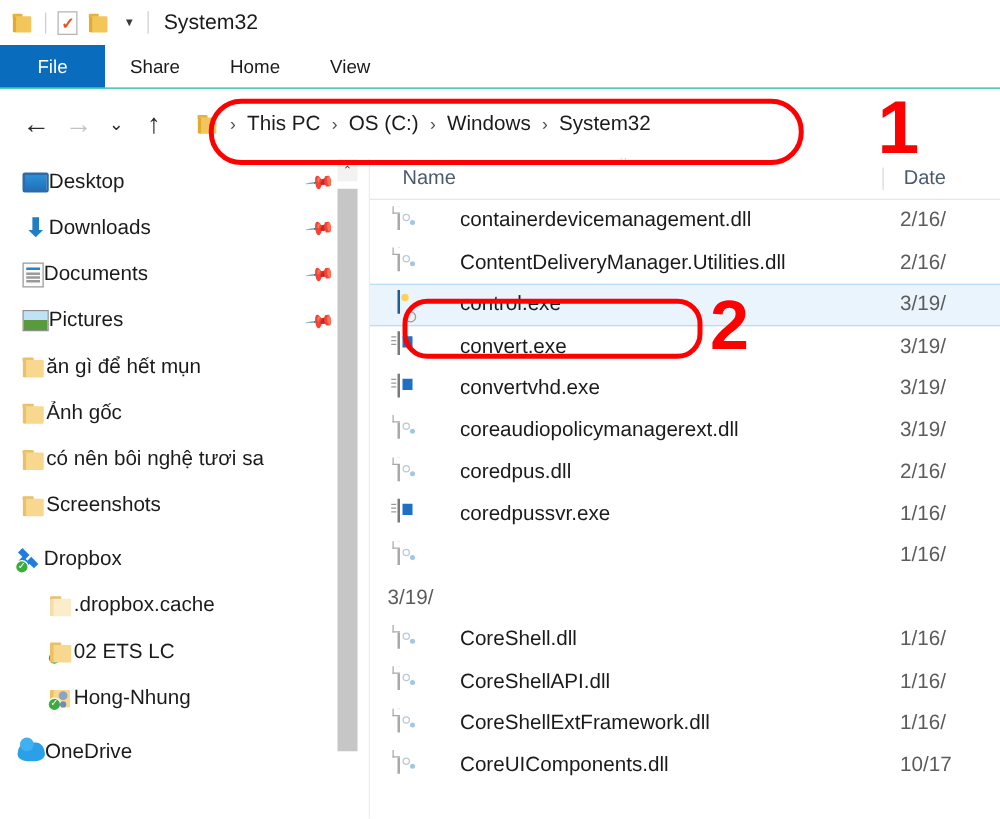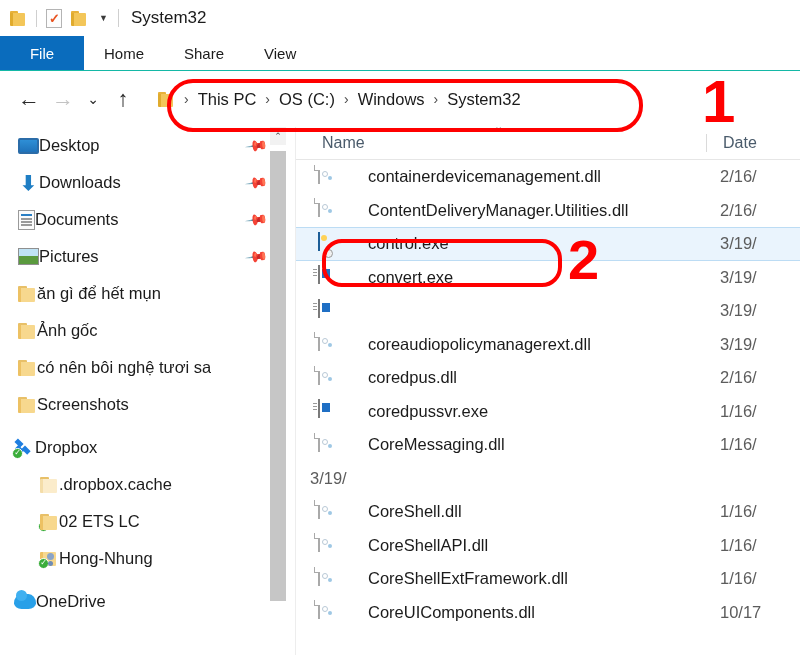--- a/index.html
+++ b/index.html
@@ -443,22 +443,22 @@
     </div>
     <div style="width:9px"></div>
     <div class="folder-ico"></div>
     <div class="qat-caret">▼</div>
     <div class="title-div"></div>
     <div class="title-text">System32</div>
   </div>
 
   <div class="ribbon">
     <div class="tab file">File</div>
+    <div class="tab">Share</div>
     <div class="tab">Home</div>
-    <div class="tab">Share</div>
     <div class="tab">View</div>
   </div>
 
   <div class="navbar">
     <div class="navbtn back">←</div>
     <div class="navbtn fwd">→</div>
     <div class="navbtn recent">⌄</div>
     <div class="navbtn up">↑</div>
 
     <div class="crumbbar">
@@ -600,20 +600,21 @@
         <div class="row-name">
           <span class="f-ico"><span class="f-exe"></span></span>
           <span class="row-label">convert.exe</span>
         </div>
         <div class="row-date">3/19/</div>
       </div>
 
       <div class="row">
         <div class="row-name">
           <span class="f-ico"><span class="f-exe"></span></span>
+          <span class="row-label">convertvhd.exe</span>
         </div>
         <div class="row-date">3/19/</div>
       </div>
 
       <div class="row">
         <div class="row-name">
           <span class="f-ico"><span class="f-dll"></span></span>
           <span class="row-label">coreaudiopolicymanagerext.dll</span>
         </div>
         <div class="row-date">3/19/</div>
@@ -631,21 +632,20 @@
         <div class="row-name">
           <span class="f-ico"><span class="f-exe"></span></span>
           <span class="row-label">coredpussvr.exe</span>
         </div>
         <div class="row-date">1/16/</div>
       </div>
 
       <div class="row">
         <div class="row-name">
           <span class="f-ico"><span class="f-dll"></span></span>
-          <span class="row-label">CoreMessaging.dll</span>
         </div>
         <div class="row-date">1/16/</div>
       </div>
 
       <div class="row">
         <div class="row-date">3/19/</div>
       </div>
 
       <div class="row">
         <div class="row-name">

